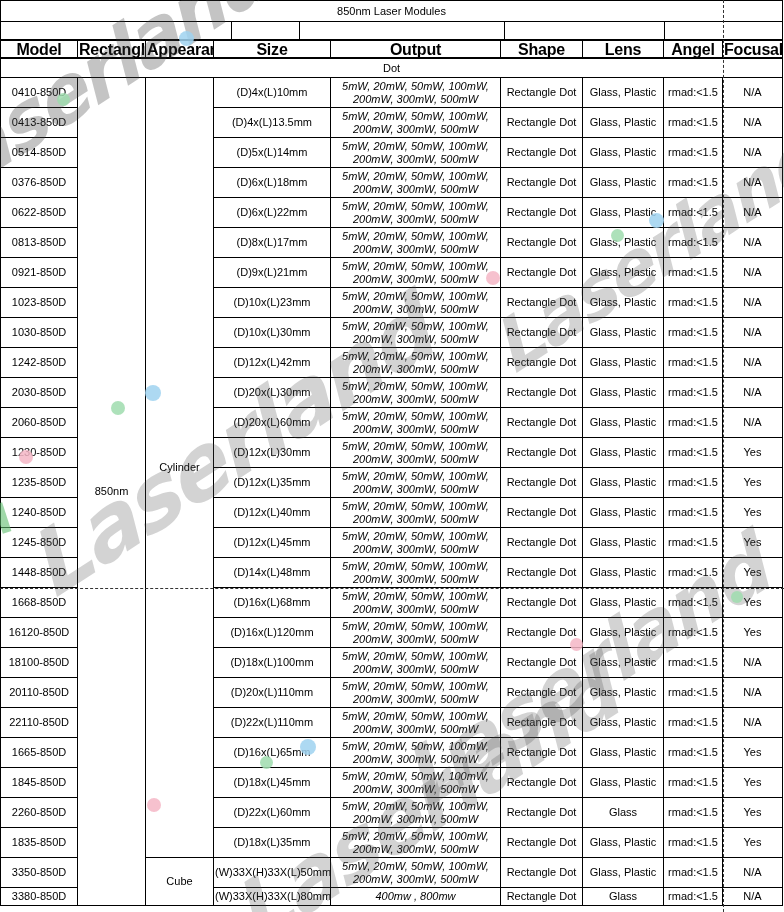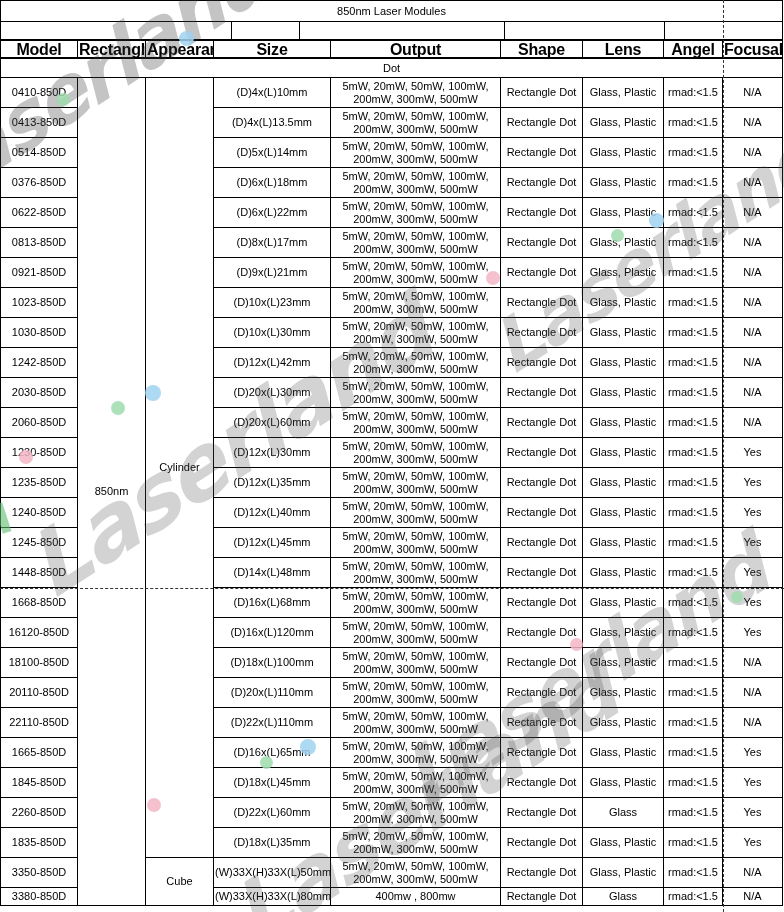--- a/index.html
+++ b/index.html
@@ -11,21 +11,21 @@
         font-weight:normal;color:#000;background:transparent;}
   td.title-cell{border:none;border-bottom:1px solid #000;font-weight:bold;font-size:12.5px;height:20px;}
   td.empty-cell{position:relative;height:17px;border-top:none;border-bottom:none;
         border-left:1px solid #000;border-right:1px solid #000;}
   .vdiv{position:absolute;top:0;bottom:0;width:1px;background:#000;}
   tr.header-row th{border-top:2px solid #000;border-bottom:2px solid #000;
         font-weight:bold;font-size:16px;white-space:nowrap;height:16px;letter-spacing:-0.2px;}
   td.section-cell{font-weight:bold;font-size:12px;height:18px;}
   tr.data-row{height:30px;}
   tr.data-row.last{height:18px;margin-left:34px;}
-  td.output-cell{white-space:pre-line;}
+  td.output-cell{white-space:pre-line;font-style:italic;}
   td.size-cell, td.model-cell, td.shape-cell, td.lens-cell, td.angel-cell{white-space:nowrap;}
   td.merged-bold{font-weight:bold;font-size:12px;}
   
   .dash-v{position:absolute;left:723px;top:0;height:912px;width:0;border-left:1px dashed #333;z-index:4;pointer-events:none;}
   .dash-h{position:absolute;top:588px;left:0;width:784px;height:0;border-top:1px dashed #333;z-index:4;pointer-events:none;}
   
   .wm{position:absolute;font-family:"DejaVu Sans",sans-serif;font-weight:bold;font-style:italic;
       color:rgba(70,70,70,0.24);white-space:nowrap;letter-spacing:-3px;z-index:3;pointer-events:none;
       transform:translate(-50%,-50%) rotate(-33deg) skewX(-8deg);}
   .wm-dot{position:absolute;border-radius:50%;z-index:3;opacity:.85;pointer-events:none;}

